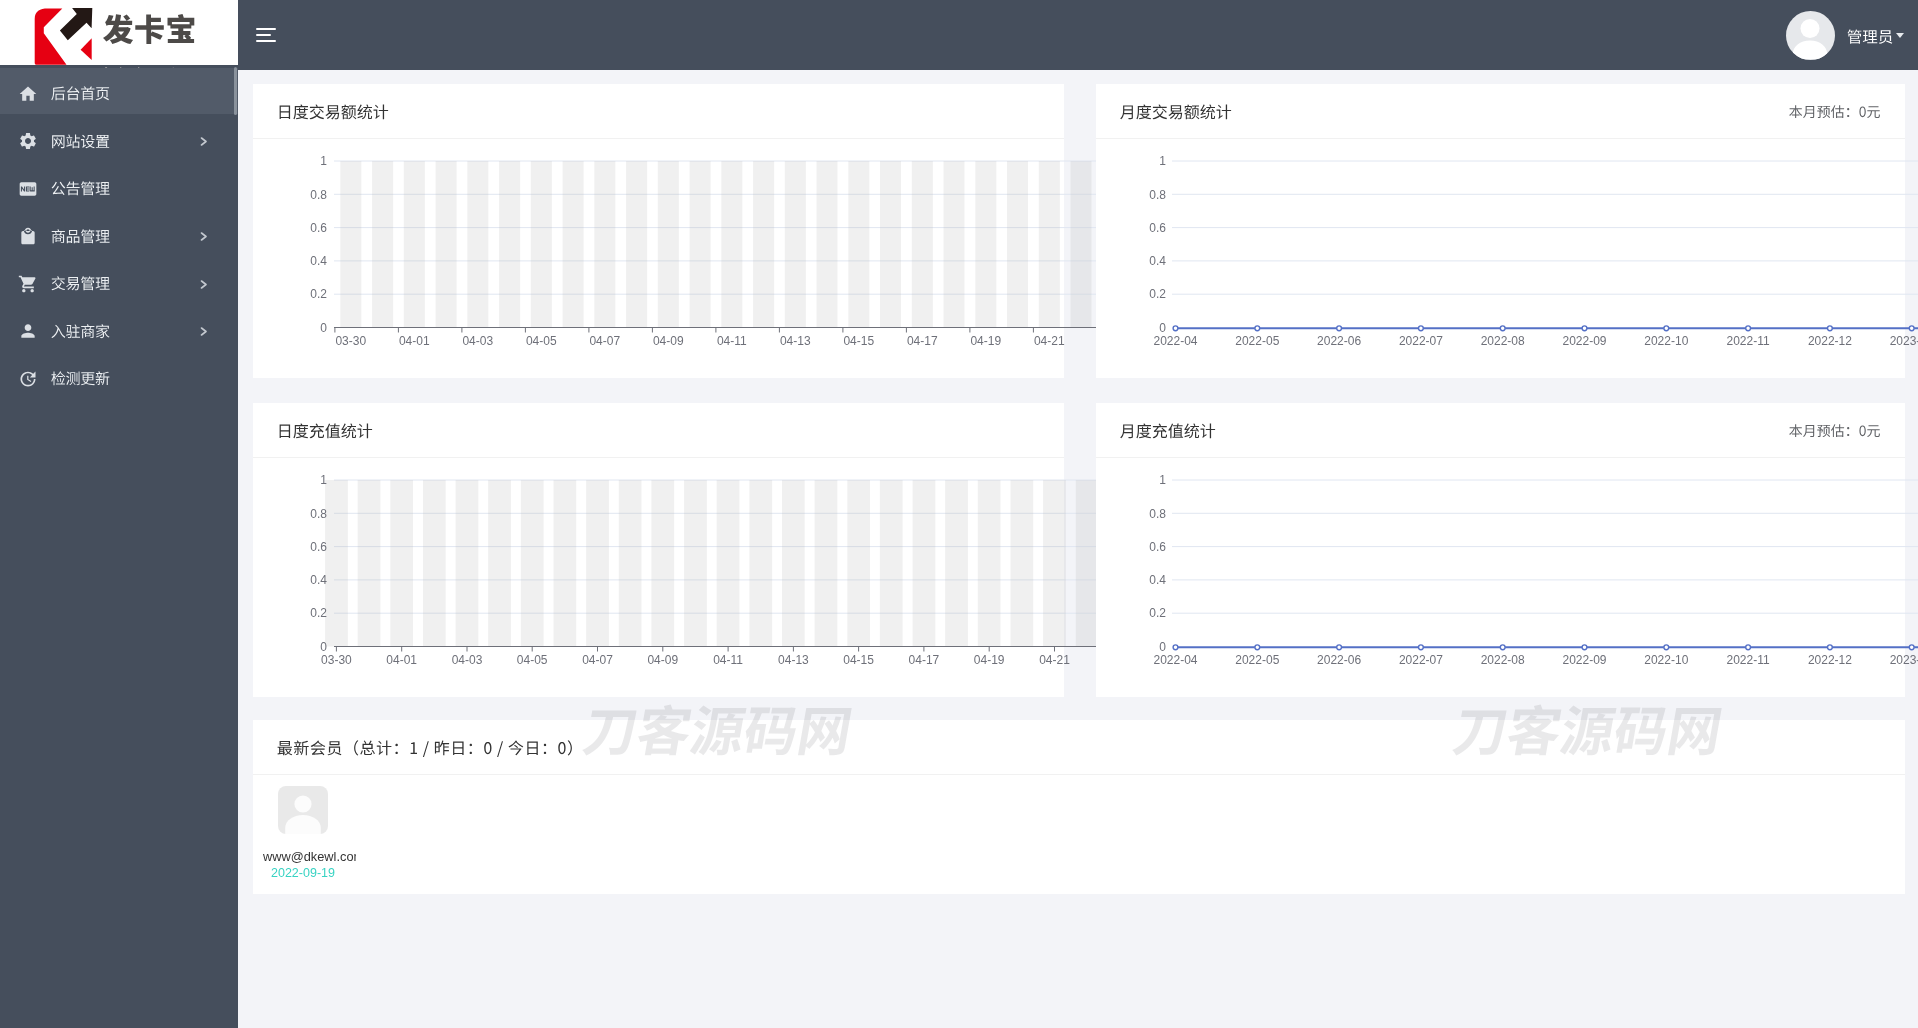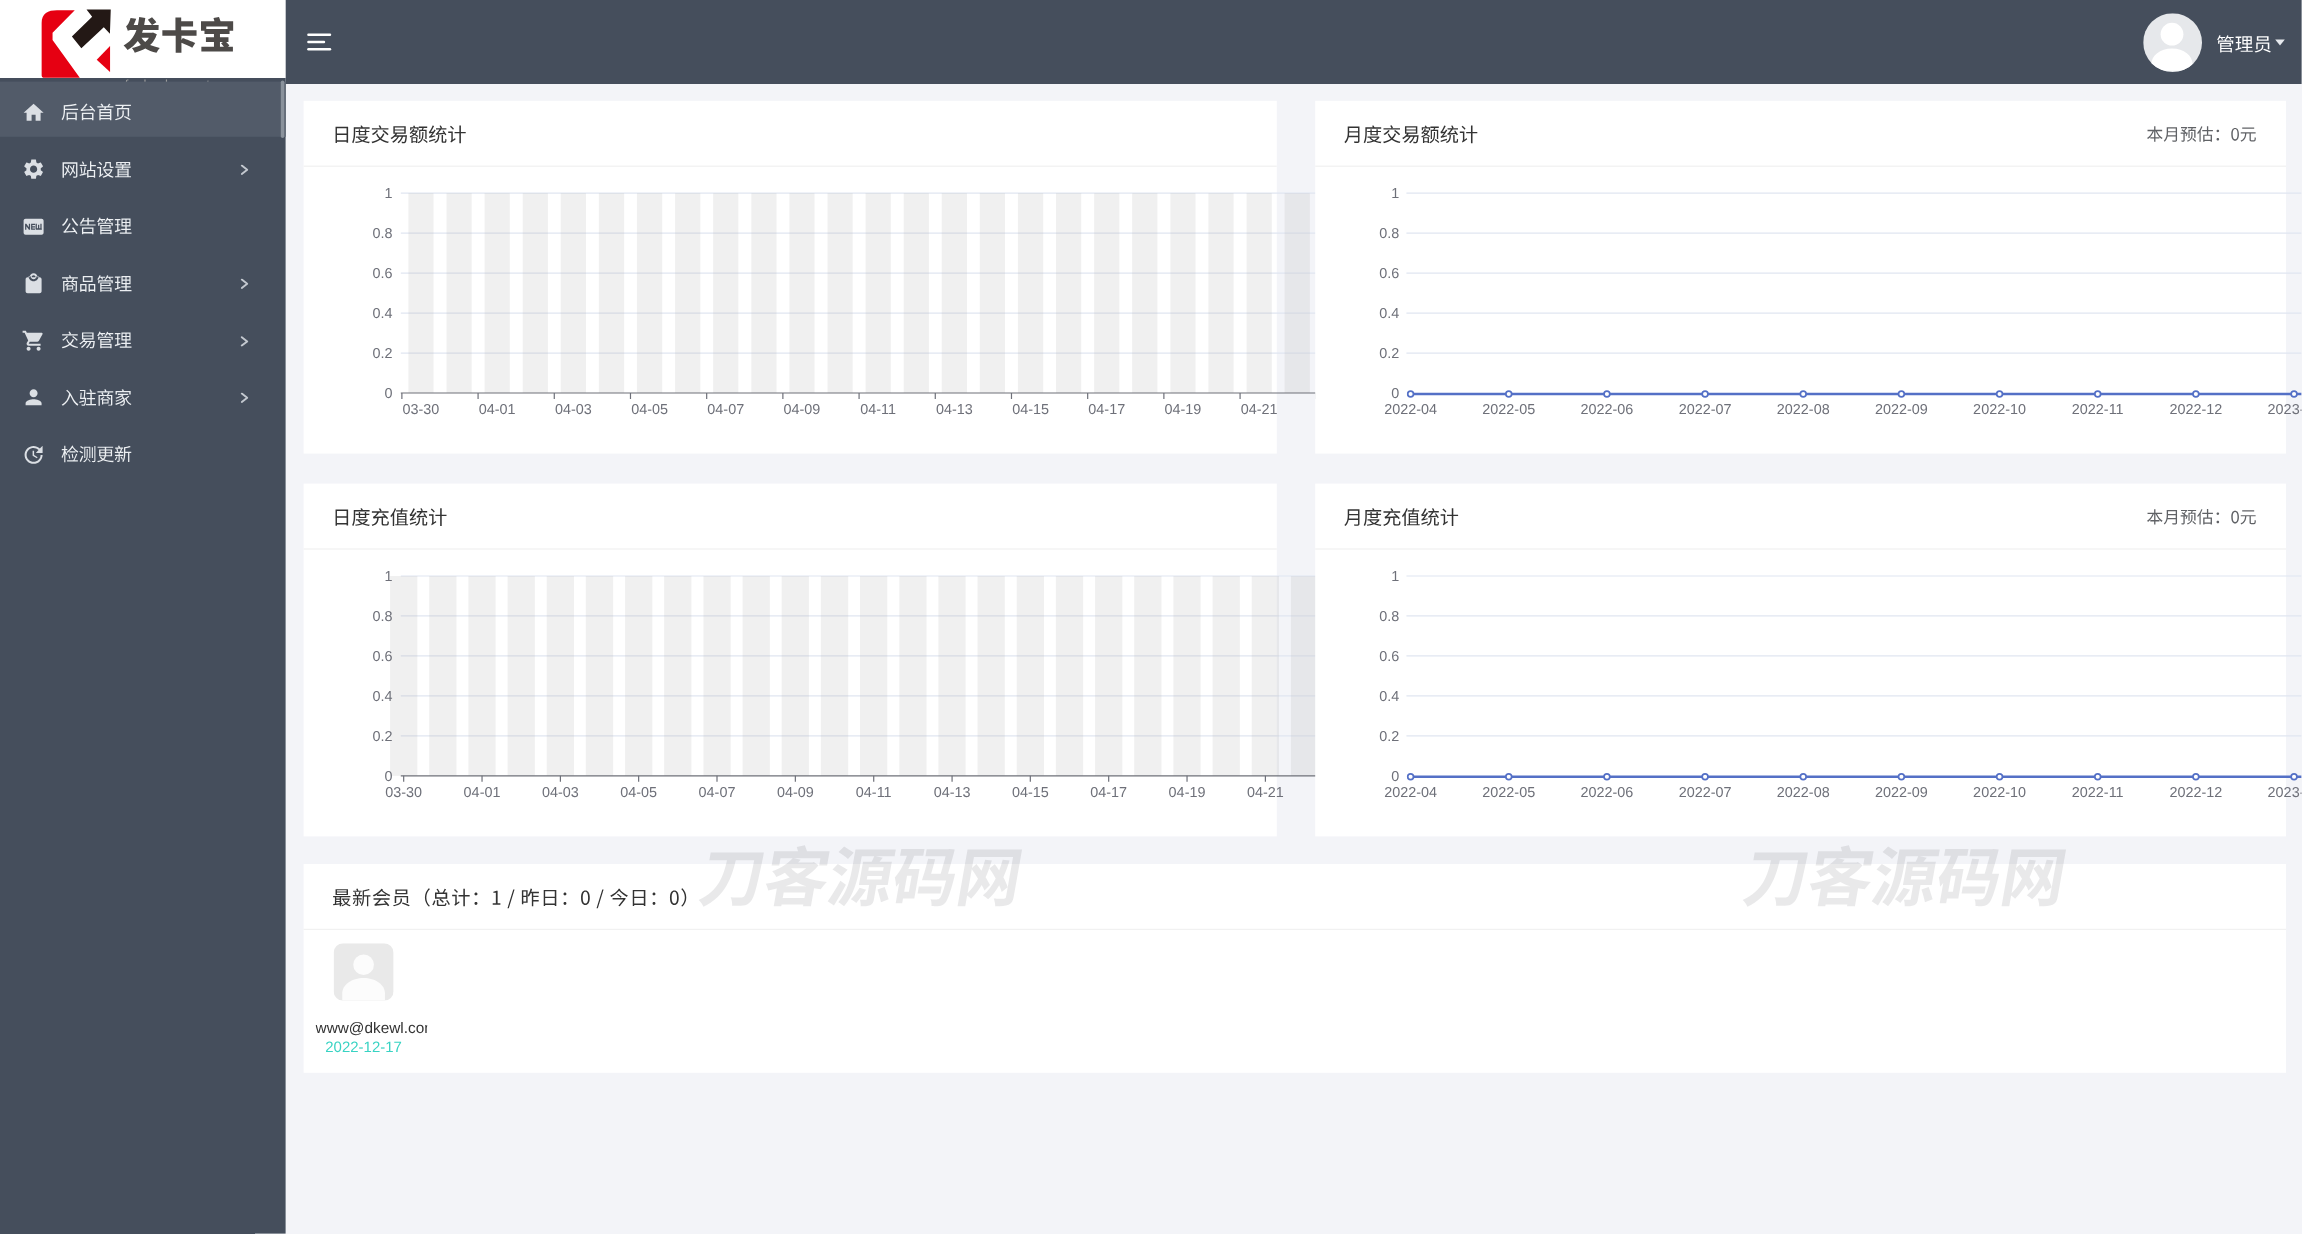--- a/index.html
+++ b/index.html
@@ -329,18 +329,18 @@
         <rect width="50" height="48" rx="8"></rect>
       </clipPath>
     </defs>
 <rect width="50" height="48" rx="8" fill="#e9e9e9"></rect>
 <g clip-path="url(#mc)" fill="#fcfcfc">
 <circle cx="25" cy="18" r="8.6"></circle>
 <path d="M25 29c-9.8 0-17.8 5.7-17.8 12.7V48h35.6v-6.3c0-7-8-12.7-17.8-12.7z"></path>
 </g>
   </svg>
 <div class="abs" style="left:263px;top:849px;width:93px;height:15px;overflow:hidden;font-size:12.8px;color:#333;white-space:nowrap">www@dkewl.com</div>
-<div class="abs" style="left:263px;top:866px;width:80px;text-align:center;font-size:12.5px;color:#38d3c3">2022-12-17</div>
+<div class="abs" style="left:263px;top:866px;width:80px;text-align:center;font-size:12.5px;color:#38d3c3">2022-09-19</div>
 <svg style="position:absolute;left:578.0px;top:696.5px" width="299.6" height="72.2">
     <path fill="rgba(40,40,50,0.1)" transform="translate(2.7,53.5) skewX(-10)" d="M4.5 -40.1V-33.6H19.2C18.7 -21.5 17.0 -8.0 1.4 -0.5C3.4 0.9 5.4 3.3 6.4 5.1C23.2 -3.6 25.7 -19.4 26.5 -33.6H41.9C41.4 -14.0 40.6 -5.2 38.8 -3.4C38.1 -2.7 37.5 -2.5 36.3 -2.5C34.8 -2.5 31.5 -2.5 27.7 -2.8C29.0 -0.8 30.0 2.3 30.1 4.2C33.4 4.4 37.1 4.4 39.3 4.1C41.7 3.7 43.3 3.0 45.0 0.7C47.4 -2.4 48.0 -11.5 48.8 -36.8C48.8 -37.7 48.8 -40.1 48.8 -40.1Z M74.3 -27.0H86.4C84.7 -25.3 82.6 -23.8 80.3 -22.4C77.8 -23.6 75.7 -25.1 74.0 -26.8ZM75.4 -44.6 77.1 -41.1H57.2V-29.2H63.5V-35.3H73.6C70.9 -31.3 65.9 -27.2 58.5 -24.4C59.9 -23.4 61.8 -21.2 62.7 -19.7C65.1 -20.8 67.3 -22.0 69.3 -23.3C70.7 -21.8 72.3 -20.5 74.0 -19.3C68.3 -16.8 61.6 -15.1 54.9 -14.1C56.1 -12.7 57.4 -10.1 58.0 -8.4C60.3 -8.8 62.6 -9.4 64.9 -10.0V4.8H71.2V3.2H89.3V4.7H95.9V-10.3C97.7 -10.0 99.7 -9.6 101.6 -9.4C102.5 -11.2 104.3 -14.0 105.7 -15.5C98.8 -16.2 92.3 -17.5 86.7 -19.5C90.6 -22.3 93.8 -25.6 96.2 -29.5L91.8 -32.1L90.7 -31.8H78.8L80.5 -34.0L74.5 -35.3H96.8V-29.2H103.4V-41.1H84.6C83.7 -42.7 82.7 -44.6 81.9 -46.1ZM80.2 -15.6C83.0 -14.2 86.1 -12.9 89.3 -12.0H71.7C74.7 -13.0 77.5 -14.2 80.2 -15.6ZM71.2 -2.1V-6.7H89.3V-2.1Z M138.5 -20.5H150.8V-17.5H138.5ZM138.5 -27.7H150.8V-24.8H138.5ZM133.7 -10.8C132.4 -7.4 130.2 -3.7 128.1 -1.2C129.6 -0.4 132.0 1.0 133.2 1.9C135.2 -0.9 137.7 -5.3 139.4 -9.1ZM148.9 -9.3C150.6 -5.8 152.7 -1.3 153.7 1.4L159.6 -1.1C158.5 -3.7 156.2 -8.2 154.5 -11.4ZM111.0 -40.4C113.8 -38.7 117.9 -36.3 119.8 -34.7L123.7 -39.8C121.6 -41.2 117.4 -43.5 114.8 -45.0ZM108.5 -26.0C111.3 -24.4 115.3 -22.0 117.2 -20.5L121.1 -25.7C118.9 -27.1 114.9 -29.2 112.1 -30.6ZM109.1 0.6 115.0 4.1C117.4 -1.2 119.9 -7.4 121.9 -13.2L116.7 -16.6C114.4 -10.4 111.3 -3.5 109.1 0.6ZM132.8 -32.3V-12.9H141.3V-1.4C141.3 -0.9 141.1 -0.7 140.4 -0.7C139.8 -0.7 137.7 -0.7 135.8 -0.7C136.5 0.8 137.2 3.1 137.4 4.8C140.8 4.8 143.2 4.7 145.1 3.9C147.0 3.0 147.4 1.4 147.4 -1.3V-12.9H156.8V-32.3H146.5L148.6 -35.8L142.5 -36.9H158.3V-42.6H124.7V-27.8C124.7 -19.2 124.2 -6.9 118.1 1.4C119.7 2.1 122.4 3.8 123.5 4.8C130.0 -4.1 130.9 -18.3 130.9 -27.8V-36.9H141.3C141.0 -35.5 140.5 -33.9 140.0 -32.3Z M182.9 -11.7V-6.0H202.0V-11.7ZM186.6 -34.9C186.2 -29.1 185.4 -21.5 184.6 -16.9H186.3L204.8 -16.8C204.0 -7.0 203.0 -2.8 201.8 -1.7C201.3 -1.1 200.7 -1.0 199.9 -1.0C198.9 -1.0 196.8 -1.0 194.6 -1.2C195.5 0.4 196.2 2.8 196.3 4.5C198.9 4.7 201.2 4.6 202.7 4.4C204.5 4.2 205.7 3.7 207.0 2.2C208.9 0.2 210.0 -5.6 211.1 -19.7C211.2 -20.5 211.3 -22.3 211.3 -22.3H205.4C206.2 -28.9 207.0 -36.5 207.4 -42.5L202.9 -43.0L201.9 -42.7H184.0V-36.9H200.8C200.4 -32.5 199.9 -27.1 199.3 -22.3H191.3C191.8 -26.2 192.2 -30.7 192.5 -34.5ZM162.8 -43.1V-37.3H168.5C167.2 -30.2 165.0 -23.6 161.6 -19.2C162.5 -17.3 163.7 -13.2 163.9 -11.6C164.6 -12.5 165.4 -13.5 166.1 -14.6V2.2H171.5V-1.8H180.9V-26.4H171.6C172.8 -29.9 173.8 -33.6 174.5 -37.3H182.1V-43.1ZM171.5 -20.8H175.4V-7.3H171.5Z M231.1 -18.2C229.5 -13.5 227.4 -9.3 224.5 -6.2V-26.1C226.7 -23.7 228.9 -21.0 231.1 -18.2ZM218.1 -42.5V4.7H224.5V-4.2C225.9 -3.4 227.5 -2.2 228.3 -1.6C231.1 -4.7 233.3 -8.5 235.1 -12.9C236.3 -11.3 237.4 -9.8 238.2 -8.5L242.0 -12.9C240.8 -14.8 239.1 -17.0 237.2 -19.4C238.4 -23.7 239.3 -28.4 239.9 -33.5L234.3 -34.1C233.9 -30.9 233.4 -27.7 232.8 -24.8C231.1 -26.8 229.3 -28.7 227.6 -30.5L224.5 -27.2V-36.4H257.1V-3.0C257.1 -2.0 256.6 -1.7 255.6 -1.6C254.4 -1.6 250.5 -1.6 247.1 -1.8C248.1 -0.1 249.2 2.9 249.5 4.7C254.7 4.7 258.0 4.5 260.4 3.5C262.7 2.5 263.5 0.6 263.5 -2.9V-42.5ZM239.1 -26.7C241.4 -24.2 243.7 -21.4 245.8 -18.5C244.0 -12.7 241.3 -7.9 237.6 -4.5C239.0 -3.7 241.6 -1.9 242.6 -1.1C245.6 -4.2 247.9 -8.1 249.7 -12.7C251.0 -10.7 252.0 -8.8 252.8 -7.1L257.0 -11.2C255.9 -13.6 254.1 -16.5 252.0 -19.4C253.2 -23.7 254.0 -28.4 254.7 -33.4L248.9 -34.0C248.6 -30.9 248.1 -28.0 247.5 -25.1C246.1 -27.0 244.5 -28.7 243.0 -30.2Z"></path>
   </svg>
 <svg style="position:absolute;left:1448.0px;top:696.5px" width="299.6" height="72.2">
     <path fill="rgba(40,40,50,0.1)" transform="translate(2.7,53.5) skewX(-10)" d="M4.5 -40.1V-33.6H19.2C18.7 -21.5 17.0 -8.0 1.4 -0.5C3.4 0.9 5.4 3.3 6.4 5.1C23.2 -3.6 25.7 -19.4 26.5 -33.6H41.9C41.4 -14.0 40.6 -5.2 38.8 -3.4C38.1 -2.7 37.5 -2.5 36.3 -2.5C34.8 -2.5 31.5 -2.5 27.7 -2.8C29.0 -0.8 30.0 2.3 30.1 4.2C33.4 4.4 37.1 4.4 39.3 4.1C41.7 3.7 43.3 3.0 45.0 0.7C47.4 -2.4 48.0 -11.5 48.8 -36.8C48.8 -37.7 48.8 -40.1 48.8 -40.1Z M74.3 -27.0H86.4C84.7 -25.3 82.6 -23.8 80.3 -22.4C77.8 -23.6 75.7 -25.1 74.0 -26.8ZM75.4 -44.6 77.1 -41.1H57.2V-29.2H63.5V-35.3H73.6C70.9 -31.3 65.9 -27.2 58.5 -24.4C59.9 -23.4 61.8 -21.2 62.7 -19.7C65.1 -20.8 67.3 -22.0 69.3 -23.3C70.7 -21.8 72.3 -20.5 74.0 -19.3C68.3 -16.8 61.6 -15.1 54.9 -14.1C56.1 -12.7 57.4 -10.1 58.0 -8.4C60.3 -8.8 62.6 -9.4 64.9 -10.0V4.8H71.2V3.2H89.3V4.7H95.9V-10.3C97.7 -10.0 99.7 -9.6 101.6 -9.4C102.5 -11.2 104.3 -14.0 105.7 -15.5C98.8 -16.2 92.3 -17.5 86.7 -19.5C90.6 -22.3 93.8 -25.6 96.2 -29.5L91.8 -32.1L90.7 -31.8H78.8L80.5 -34.0L74.5 -35.3H96.8V-29.2H103.4V-41.1H84.6C83.7 -42.7 82.7 -44.6 81.9 -46.1ZM80.2 -15.6C83.0 -14.2 86.1 -12.9 89.3 -12.0H71.7C74.7 -13.0 77.5 -14.2 80.2 -15.6ZM71.2 -2.1V-6.7H89.3V-2.1Z M138.5 -20.5H150.8V-17.5H138.5ZM138.5 -27.7H150.8V-24.8H138.5ZM133.7 -10.8C132.4 -7.4 130.2 -3.7 128.1 -1.2C129.6 -0.4 132.0 1.0 133.2 1.9C135.2 -0.9 137.7 -5.3 139.4 -9.1ZM148.9 -9.3C150.6 -5.8 152.7 -1.3 153.7 1.4L159.6 -1.1C158.5 -3.7 156.2 -8.2 154.5 -11.4ZM111.0 -40.4C113.8 -38.7 117.9 -36.3 119.8 -34.7L123.7 -39.8C121.6 -41.2 117.4 -43.5 114.8 -45.0ZM108.5 -26.0C111.3 -24.4 115.3 -22.0 117.2 -20.5L121.1 -25.7C118.9 -27.1 114.9 -29.2 112.1 -30.6ZM109.1 0.6 115.0 4.1C117.4 -1.2 119.9 -7.4 121.9 -13.2L116.7 -16.6C114.4 -10.4 111.3 -3.5 109.1 0.6ZM132.8 -32.3V-12.9H141.3V-1.4C141.3 -0.9 141.1 -0.7 140.4 -0.7C139.8 -0.7 137.7 -0.7 135.8 -0.7C136.5 0.8 137.2 3.1 137.4 4.8C140.8 4.8 143.2 4.7 145.1 3.9C147.0 3.0 147.4 1.4 147.4 -1.3V-12.9H156.8V-32.3H146.5L148.6 -35.8L142.5 -36.9H158.3V-42.6H124.7V-27.8C124.7 -19.2 124.2 -6.9 118.1 1.4C119.7 2.1 122.4 3.8 123.5 4.8C130.0 -4.1 130.9 -18.3 130.9 -27.8V-36.9H141.3C141.0 -35.5 140.5 -33.9 140.0 -32.3Z M182.9 -11.7V-6.0H202.0V-11.7ZM186.6 -34.9C186.2 -29.1 185.4 -21.5 184.6 -16.9H186.3L204.8 -16.8C204.0 -7.0 203.0 -2.8 201.8 -1.7C201.3 -1.1 200.7 -1.0 199.9 -1.0C198.9 -1.0 196.8 -1.0 194.6 -1.2C195.5 0.4 196.2 2.8 196.3 4.5C198.9 4.7 201.2 4.6 202.7 4.4C204.5 4.2 205.7 3.7 207.0 2.2C208.9 0.2 210.0 -5.6 211.1 -19.7C211.2 -20.5 211.3 -22.3 211.3 -22.3H205.4C206.2 -28.9 207.0 -36.5 207.4 -42.5L202.9 -43.0L201.9 -42.7H184.0V-36.9H200.8C200.4 -32.5 199.9 -27.1 199.3 -22.3H191.3C191.8 -26.2 192.2 -30.7 192.5 -34.5ZM162.8 -43.1V-37.3H168.5C167.2 -30.2 165.0 -23.6 161.6 -19.2C162.5 -17.3 163.7 -13.2 163.9 -11.6C164.6 -12.5 165.4 -13.5 166.1 -14.6V2.2H171.5V-1.8H180.9V-26.4H171.6C172.8 -29.9 173.8 -33.6 174.5 -37.3H182.1V-43.1ZM171.5 -20.8H175.4V-7.3H171.5Z M231.1 -18.2C229.5 -13.5 227.4 -9.3 224.5 -6.2V-26.1C226.7 -23.7 228.9 -21.0 231.1 -18.2ZM218.1 -42.5V4.7H224.5V-4.2C225.9 -3.4 227.5 -2.2 228.3 -1.6C231.1 -4.7 233.3 -8.5 235.1 -12.9C236.3 -11.3 237.4 -9.8 238.2 -8.5L242.0 -12.9C240.8 -14.8 239.1 -17.0 237.2 -19.4C238.4 -23.7 239.3 -28.4 239.9 -33.5L234.3 -34.1C233.9 -30.9 233.4 -27.7 232.8 -24.8C231.1 -26.8 229.3 -28.7 227.6 -30.5L224.5 -27.2V-36.4H257.1V-3.0C257.1 -2.0 256.6 -1.7 255.6 -1.6C254.4 -1.6 250.5 -1.6 247.1 -1.8C248.1 -0.1 249.2 2.9 249.5 4.7C254.7 4.7 258.0 4.5 260.4 3.5C262.7 2.5 263.5 0.6 263.5 -2.9V-42.5ZM239.1 -26.7C241.4 -24.2 243.7 -21.4 245.8 -18.5C244.0 -12.7 241.3 -7.9 237.6 -4.5C239.0 -3.7 241.6 -1.9 242.6 -1.1C245.6 -4.2 247.9 -8.1 249.7 -12.7C251.0 -10.7 252.0 -8.8 252.8 -7.1L257.0 -11.2C255.9 -13.6 254.1 -16.5 252.0 -19.4C253.2 -23.7 254.0 -28.4 254.7 -33.4L248.9 -34.0C248.6 -30.9 248.1 -28.0 247.5 -25.1C246.1 -27.0 244.5 -28.7 243.0 -30.2Z"></path>
   </svg>
 </body></html>

